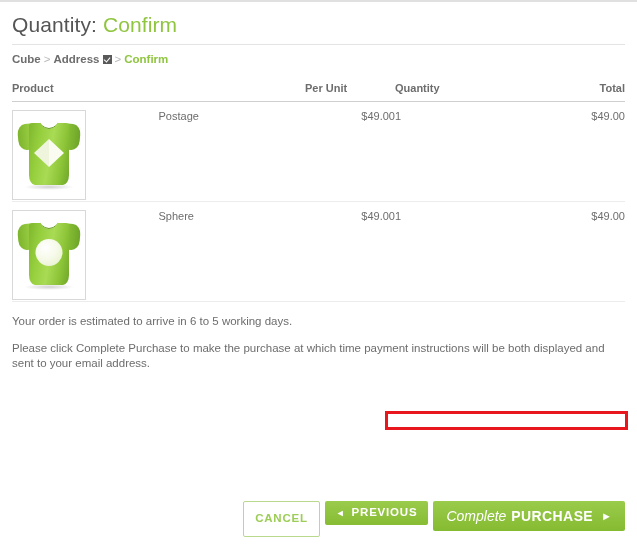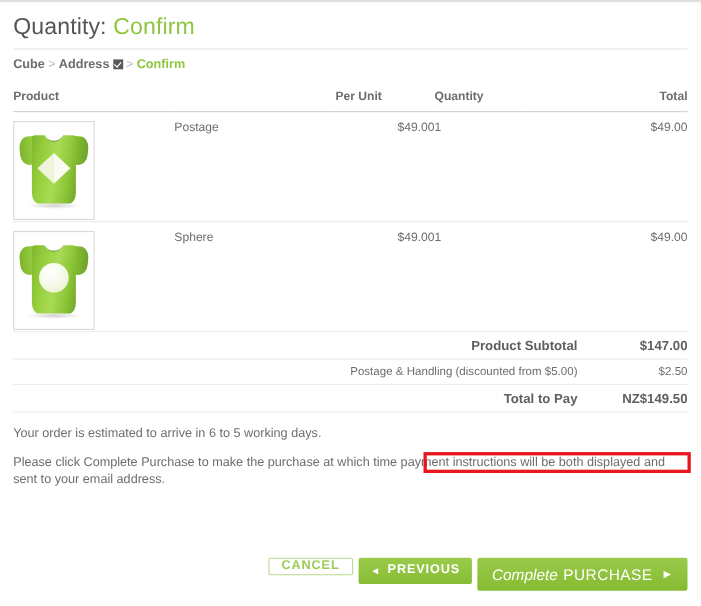--- a/index.html
+++ b/index.html
@@ -326,21 +326,21 @@
     line-height: 1;
   }
   .btn-cancel {
     background: #ffffff;
     border: 1px solid #b9d98c;
     color: #9ccd56;
     font-size: 11.5px;
     font-weight: bold;
     letter-spacing: 0.8px;
     padding: 0 11px;
-    height: 16px;
+    height: 36px;
   }
   .btn-previous {
     background: linear-gradient(180deg, #9acb4b 0%, #87bc34 100%);
     color: #ffffff;
     font-size: 11.5px;
     font-weight: bold;
     letter-spacing: 0.8px;
     padding: 0 11px;
     height: 24px;
   }
@@ -351,21 +351,21 @@
     font-size: 14px;
     padding: 15px 13px;
     height: 29px;
   }
   .btn-purchase .word-light {
     font-style: italic;
     font-weight: normal;
     margin-right: 5px;
   }
   .btn-purchase .word-bold {
-    font-weight: normal;
+    font-weight: bold;
     letter-spacing: 0.4px;
   }
   .btn-purchase .arrow-r { margin-left: 8px; font-size: 11px; }
 </style>
 </head>
 <body>
 
 <div id="page">
 
   <div class="header-wrap">
@@ -429,36 +429,20 @@
         </td>
         <td class="cell-name">Sphere</td>
         <td class="cell-perunit">$49.00</td>
         <td class="cell-qty">1</td>
         <td class="cell-cost">$49.00</td>
       </tr>
 
     </tbody>
   </table>
 
-  <table class="totals">
-    <tbody>
-      <tr class="row-subtotal">
-        <td class="t-label">Product Subtotal</td>
-        <td class="t-value">$147.00</td>
-      </tr>
-      <tr class="row-postage">
-        <td class="t-label">Postage &amp; Handling (discounted from $5.00)</td>
-        <td class="t-value">$2.50</td>
-      </tr>
-      <tr class="row-total">
-        <td class="t-label">Total to Pay</td>
-        <td class="t-value">NZ$149.50</td>
-      </tr>
-    </tbody>
-  </table>
 
   <div class="highlight-box"></div>
 
   <div class="notes">
     <p>Your order is estimated to arrive in 6 to 5 working days.</p>
     <p>Please click Complete Purchase to make the purchase at which time payment instructions will be both displayed and sent to your email address.</p>
   </div>
 
   <div class="btn-bar">
     <button class="btn btn-cancel">CANCEL</button>

